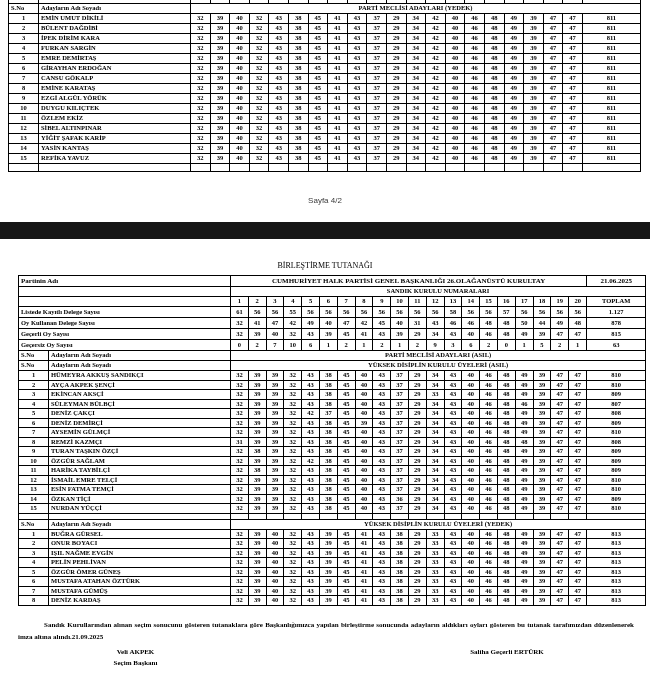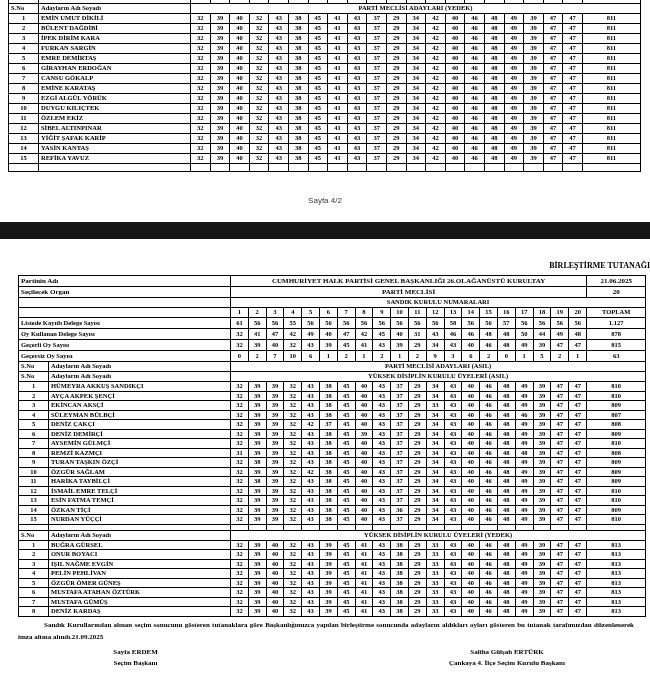--- a/index.html
+++ b/index.html
@@ -24,22 +24,22 @@
   .p2 tr.info td { font-size:7px; }
   .p2 tr.bhead, .p2 tr.colnums, .p2 tr.shead { height:10px; }
   .p2 tr.stat { height:11px; }
   .p2 tr.emptyr { height:6px; }
 
   .page-label { position:absolute; top:196px; left:0; right:0; text-align:center;
                 font-family:"Liberation Sans", sans-serif; font-size:8px; color:#3a3a3a; }
 
   .divider { position:absolute; top:222px; left:0; width:650px; height:17px; background:#161616; }
 
-  .doc-title { position:absolute; top:261px; left:0; right:0; text-align:right;
-               font-weight:700; font-size:8px; }
+  .doc-title { position:absolute; top:261px; left:0; right:0; text-align:center;
+               font-weight:400; font-size:8px; }
 
   .footer-note { position:absolute; top:619px; left:18px; width:616px;
                  font-weight:700; font-size:7px; line-height:12px;
                  text-indent:26px; text-align:justify; }
 
   .sig { position:absolute; top:647px; text-align:center; font-weight:700;
          font-size:7px; line-height:11px; }
   .sig-left { left:58px; width:155px; }
   .sig-right { left:412px; width:190px; }
 </style>
@@ -540,25 +540,20 @@
       <col style="width: 17.8px;">
       <col style="width: 17.8px;">
       <col style="width: 17.8px;">
       <col style="width: 59px;">
     </colgroup>
   <tbody>
     <tr class="info">
       <td colspan="2" class="label">Partinin Adı</td>
       <td colspan="20">CUMHURİYET HALK PARTİSİ GENEL BAŞKANLIĞI 26.OLAĞANÜSTÜ KURULTAY</td>
       <td>21.06.2025</td>
-    </tr>
-    <tr class="info">
-      <td colspan="2" class="label">Seçilecek Organ</td>
-      <td colspan="20">PARTİ MECLİSİ</td>
-      <td>20</td>
     </tr>
     <tr class="bhead">
       <td colspan="2"></td>
       <td colspan="21">SANDIK KURULU NUMARALARI</td>
     </tr>
     <tr class="colnums" id="colNumsRow">
       <td colspan="2"></td>
     <td>1</td>
         <td>2</td>
         <td>3</td>
@@ -1301,19 +1296,18 @@
         <td>47</td>
         <td>47</td>
         <td>813</td>
       </tr>
     </tbody>
 </table>
 
 <p class="footer-note">Sandık Kurullarından alınan seçim sonucunu gösteren tutanaklara göre Başkanlığımızca yapılan birleştirme sonucunda adayların aldıkları oyları gösteren bu tutanak tarafımızdan düzenlenerek imza altına alındı.21.09.2025</p>
 
 <div class="sig sig-left">
-  <div>Sayfa ERDEM</div>
+  <div>Veli AKPEK</div>
   <div>Seçim Başkanı</div>
 </div>
 <div class="sig sig-right">
-  <div>Saliha Gülşah ERTÜRK</div>
-  <div>Çankaya 4. İlçe Seçim Kurulu Başkanı</div>
+  <div>Saliha Geçerli ERTÜRK</div>
 </div>
 
 </body></html>

